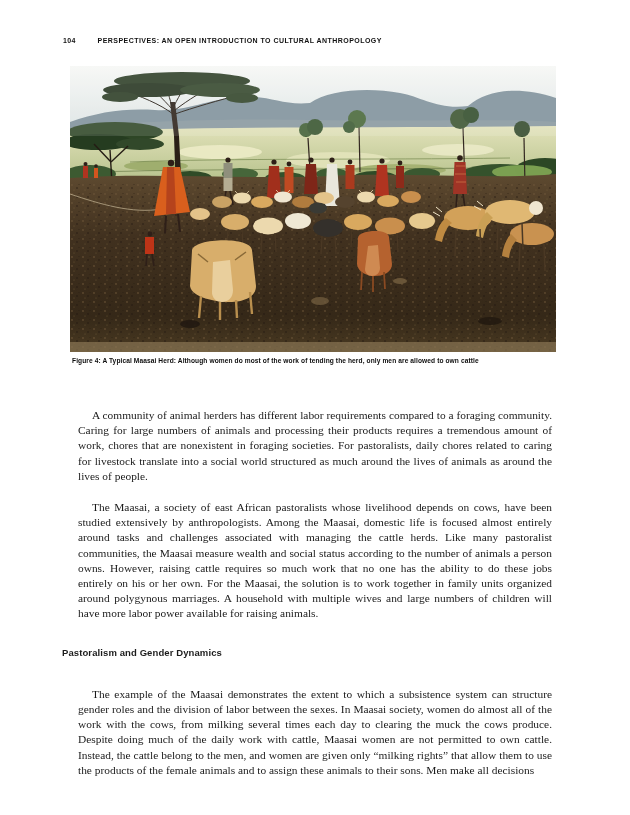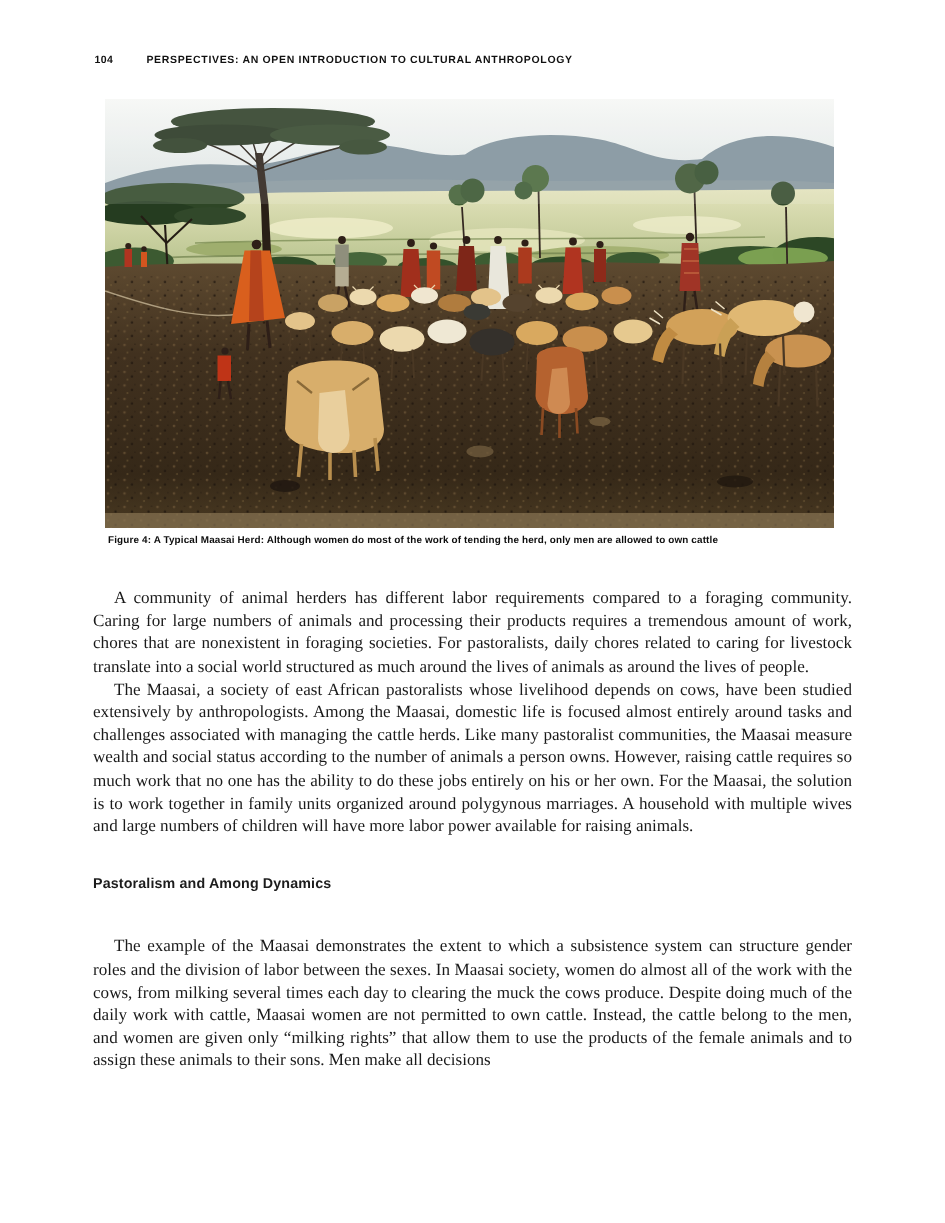--- a/index.html
+++ b/index.html
@@ -26,21 +26,21 @@
     position:absolute;left:72px;top:357px;width:482px;
     font-family:"Liberation Sans", sans-serif;
     font-size:6.6px;font-weight:600;color:#0d0d0d;
     letter-spacing:0.1px;white-space:nowrap;
   }
   .body-text{
     position:absolute;left:62px;top:392px;width:506px;
     font-size:11.4px;line-height:15.2px;
     text-align:justify;
   }
-  .body-text p{margin:0;text-indent:14px;}
+  .body-text p{margin:16px;text-indent:14px;}
   .section-heading{
     font-family:"Liberation Sans", sans-serif;
     font-size:9.5px;font-weight:bold;color:#1c1c1c;
     letter-spacing:0.1px;
     margin:23px 0 27px 0;
     text-align:left;
   }
 </style>
 </head>
 <body>
@@ -263,17 +263,17 @@
 
       <rect x="0" y="0" width="486" height="70" fill="#ffffff" opacity="0.12"></rect>
     </svg>
   </div>
 
   <div class="figure-caption">Figure 4: A Typical Maasai Herd: Although women do most of the work of tending the herd, only men are allowed to own cattle</div>
 
   <div class="body-text">
     <p>A community of animal herders has different labor requirements compared to a foraging community. Caring for large numbers of animals and processing their products requires a tremendous amount of work, chores that are nonexistent in foraging societies. For pastoralists, daily chores related to caring for livestock translate into a social world structured as much around the lives of animals as around the lives of people.</p>
     <p>The Maasai, a society of east African pastoralists whose livelihood depends on cows, have been studied extensively by anthropologists. Among the Maasai, domestic life is focused almost entirely around tasks and challenges associated with managing the cattle herds. Like many pastoralist communities, the Maasai measure wealth and social status according to the number of animals a person owns. However, raising cattle requires so much work that no one has the ability to do these jobs entirely on his or her own. For the Maasai, the solution is to work together in family units organized around polygynous marriages. A household with multiple wives and large numbers of children will have more labor power available for raising animals.</p>
-    <div class="section-heading">Pastoralism and Among Dynamics</div>
+    <div class="section-heading">Pastoralism and Gender Dynamics</div>
     <p>The example of the Maasai demonstrates the extent to which a subsistence system can structure gender roles and the division of labor between the sexes. In Maasai society, women do almost all of the work with the cows, from milking several times each day to clearing the muck the cows produce. Despite doing much of the daily work with cattle, Maasai women are not permitted to own cattle. Instead, the cattle belong to the men, and women are given only “milking rights” that allow them to use the products of the female animals and to assign these animals to their sons. Men make all decisions</p>
   </div>
 
 </div>
 
 </body></html>

